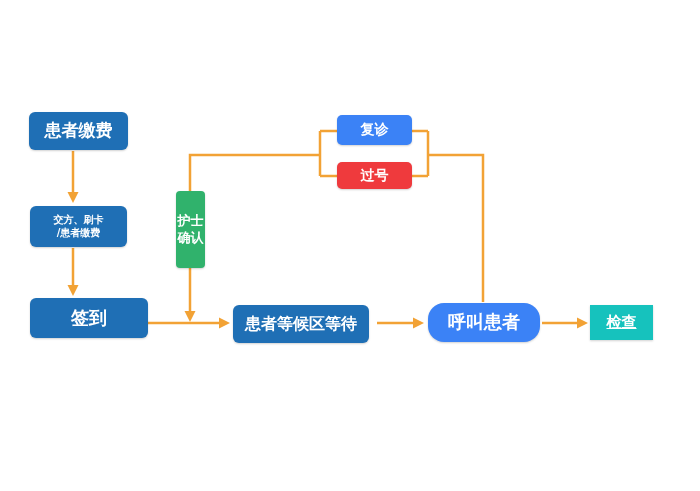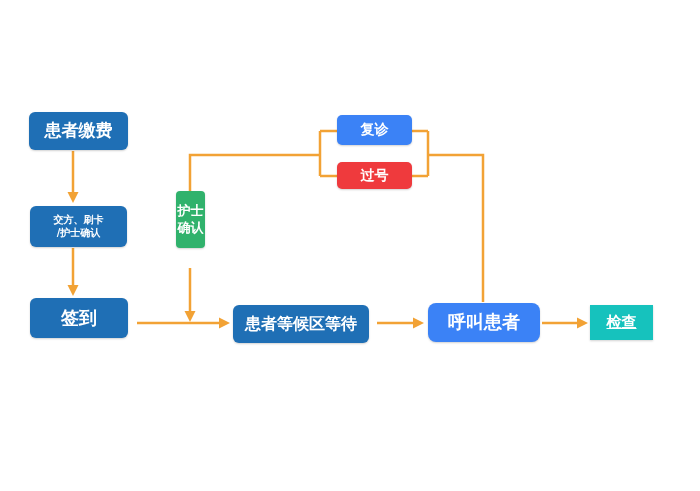--- a/index.html
+++ b/index.html
@@ -18,27 +18,27 @@
     box-shadow:0 1px 2px rgba(0,0,0,0.18);
   }
   .blue{background:#1F6FB5;}
   .green{background:#30B26C;border-radius:4px;}
   .orange{background:#3b82f6;}
   .red{background:#EF3A3D;}
   .teal{background:#16C2BD;border-radius:0;text-decoration:underline;}
 
   .node-patient-payment{left:29px;top:112px;width:99px;height:38px;font-size:17px;}
   .node-submit{left:30px;top:206px;width:97px;height:41px;font-size:10px;flex-direction:column;}
-  .node-check-in{left:30px;top:298px;width:98px;height:40px;font-size:18px;}
-  .node-nurse{left:176px;top:191px;width:29px;height:57px;font-size:13px;
+  .node-check-in{left:30px;top:298px;width:118px;height:40px;font-size:18px;}
+  .node-nurse{left:176px;top:191px;width:29px;height:77px;font-size:13px;
     padding:4px 0;word-break:break-all;line-height:1.3;}
   .node-follow-up{left:337px;top:115px;width:75px;height:30px;font-size:14px;border-radius:5px;}
   .node-missed{left:337px;top:162px;width:75px;height:27px;font-size:14px;border-radius:5px;}
   .node-waiting{left:233px;top:305px;width:136px;height:38px;font-size:16px;}
-  .node-call{left:428px;top:303px;width:112px;height:39px;font-size:18px;border-radius:8px;}
+  .node-call{left:428px;top:303px;width:112px;height:39px;font-size:18px;border-radius:16px;}
   .node-exam{left:590px;top:305px;width:63px;height:35px;font-size:15px;}
 </style>
 </head>
 <body>
 
 <div id="canvas">
 
   <svg id="wires" viewBox="0 0 700 491" xmlns="http://www.w3.org/2000/svg">
     <g stroke="#F2A235" stroke-width="2.5" fill="none">
 
@@ -71,21 +71,21 @@
       <polygon points="588,323 577,317.5 577,328.5"></polygon>
     </g>
   </svg>
 
   <div class="node blue node-patient-payment">
     <span>患者缴费</span>
   </div>
 
   <div class="node blue node-submit">
     <span>交方、刷卡</span>
-    <span>/护士确认</span>
+    <span>/患者缴费</span>
   </div>
 
   <div class="node blue node-check-in">
     <span>签到</span>
   </div>
 
   <div class="node green node-nurse">
     <span>护士确认</span>
   </div>
 

